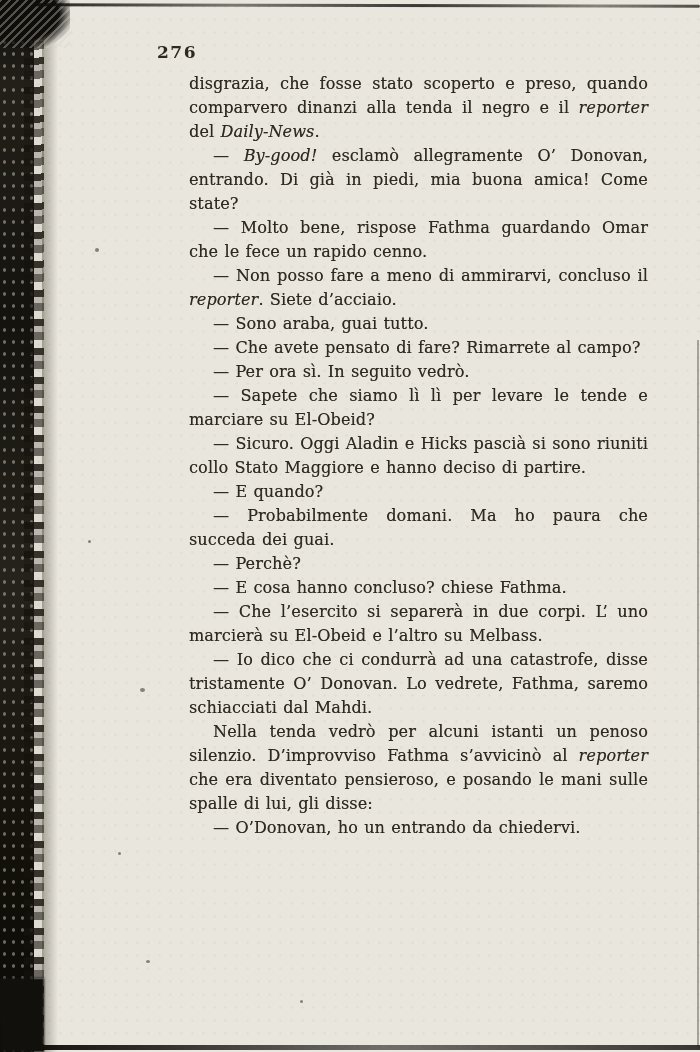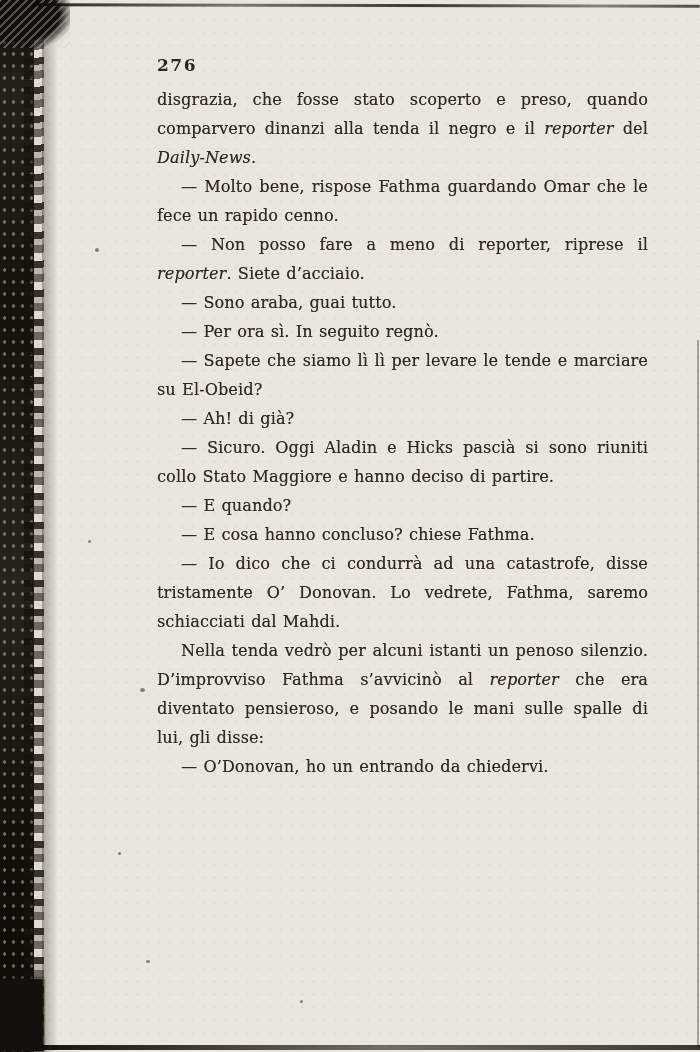--- a/index.html
+++ b/index.html
@@ -71,36 +71,37 @@
     background: rgba(52,46,36,0.55); filter: blur(0.5px);
   }
   .s1 { left:95px;  top:248px; width:4px; height:4px; }
   .s2 { left:140px; top:688px; width:5px; height:4px; }
   .s3 { left:118px; top:852px; width:3px; height:3px; }
   .s4 { left:88px;  top:540px; width:3px; height:3px; }
   .s5 { left:146px; top:960px; width:4px; height:3px; }
   .s6 { left:300px; top:1000px; width:3px; height:3px; }
   
   .content {
-    position:absolute; left:157px; top:55px; width:491px;
+    position:absolute; left:157px; top:42px; width:491px;
     color:#2e2920;
   }
   .page-number {
     font-weight:bold; font-size:17px; letter-spacing:1.5px;
     margin-bottom:10px;
   }
   .text {
     text-shadow: 0.2px 0.2px 0.5px rgba(46,41,32,0.55);
   }
   .text p {
     text-align:justify;
     font-size:16px;
-    line-height:29px;
+    line-height:24px;
     letter-spacing:0.15px;
     word-spacing:1px;
+    margin-left:32px;
   }
   .text p.indent { text-indent:24px; }
   .text em { font-style:italic; }
 </style>
 </head>
 <body>
 
 <div class="page">
 
   <div class="edge-left"></div>
@@ -115,28 +116,32 @@
   <div class="speck s2"></div>
   <div class="speck s3"></div>
   <div class="speck s4"></div>
   <div class="speck s5"></div>
   <div class="speck s6"></div>
 
   <div class="content">
     <div class="page-number">276</div>
     <div class="text">
         <p><span>disgrazia, che fosse stato scoperto e preso, quando comparvero dinanzi alla tenda il negro e il </span><em>reporter</em><span> del </span><em>Daily-News</em><span>.</span></p>
+        <p class="indent"><span>— </span><em>By-good!</em><span> esclamò allegramente O’ Donovan, entrando. Di già in piedi, mia buona amica! Come state?</span></p>
         <p class="indent"><span>— Molto bene, rispose Fathma guardando Omar che le fece un rapido cenno.</span></p>
-        <p class="indent"><span>— Non posso fare a meno di reporter, riprese il </span><em>reporter</em><span>. Siete d’acciaio.</span></p>
+        <p class="indent"><span>— Non posso fare a meno di ammirarvi, concluso il </span><em>reporter</em><span>. Siete d’acciaio.</span></p>
         <p class="indent"><span>— Sono araba, guai tutto.</span></p>
-        <p class="indent"><span>— Per ora sì. In seguito regnò.</span></p>
+        <p class="indent"><span>— Che avete pensato di fare? Rimarrete al campo?</span></p>
+        <p class="indent"><span>— Per ora sì. In seguito vedrò.</span></p>
         <p class="indent"><span>— Sapete che siamo lì lì per levare le tende e marciare su El-Obeid?</span></p>
-        <p class="indent"><span>— Ah! di già?</span></p>
         <p class="indent"><span>— Sicuro. Oggi Aladin e Hicks pascià si sono riuniti collo Stato Maggiore e hanno deciso di partire.</span></p>
         <p class="indent"><span>— E quando?</span></p>
+        <p class="indent"><span>— Probabilmente domani. Ma ho paura che succeda dei guai.</span></p>
+        <p class="indent"><span>— Perchè?</span></p>
         <p class="indent"><span>— E cosa hanno concluso? chiese Fathma.</span></p>
+        <p class="indent"><span>— Che l’esercito si separerà in due corpi. L’ uno marcierà su El-Obeid e l’altro su Melbass.</span></p>
         <p class="indent"><span>— Io dico che ci condurrà ad una catastrofe, disse tristamente O’ Donovan. Lo vedrete, Fathma, saremo schiacciati dal Mahdi.</span></p>
         <p class="indent"><span>Nella tenda vedrò per alcuni istanti un penoso silenzio. D’improvviso Fathma s’avvicinò al </span><em>reporter</em><span> che era diventato pensieroso, e posando le mani sulle spalle di lui, gli disse:</span></p>
         <p class="indent"><span>— O’Donovan, ho un entrando da chiedervi.</span></p>
       </div>
   </div>
 
 </div>
 
 </body></html>

